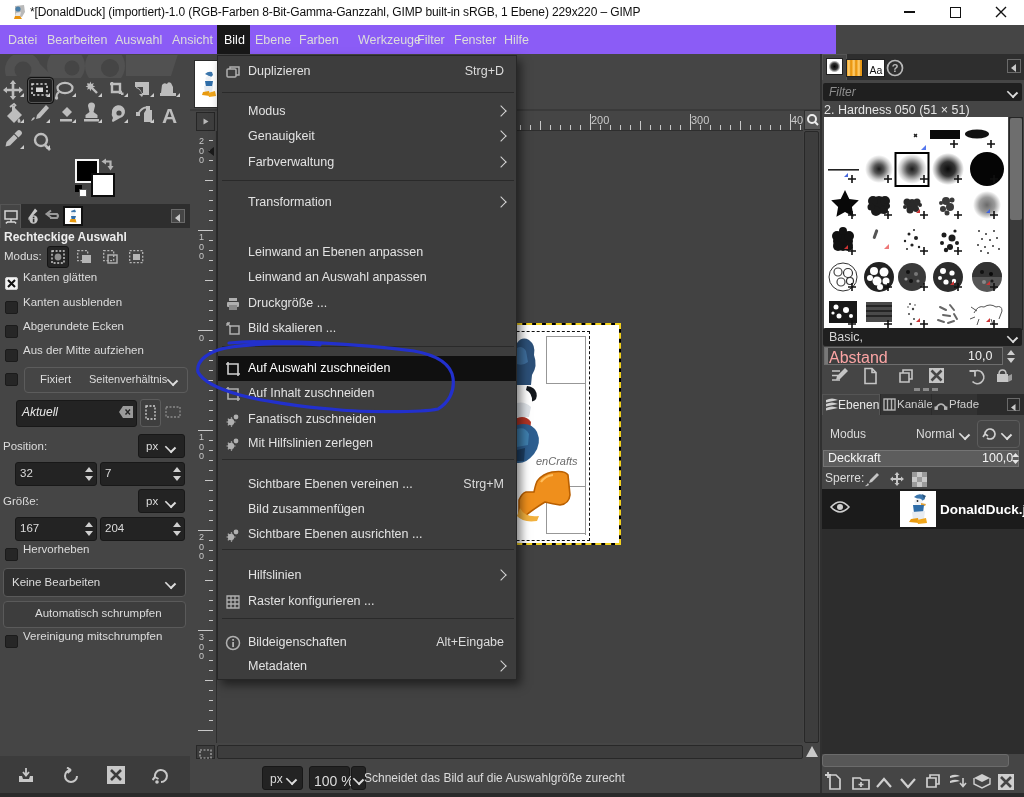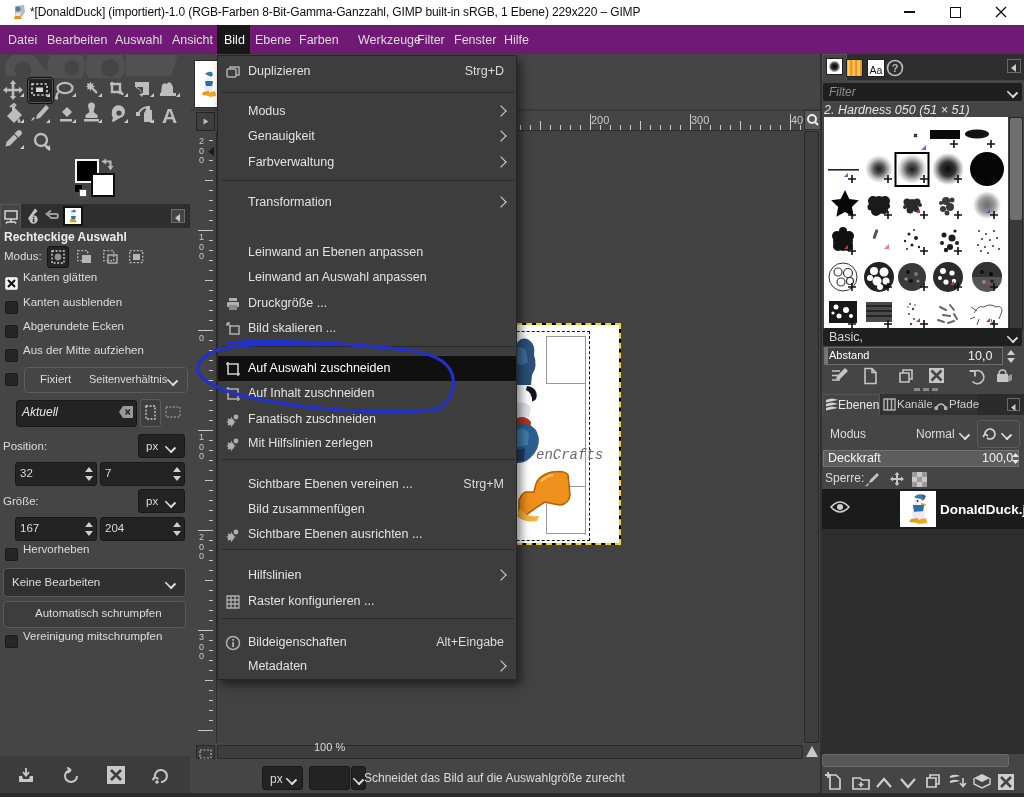--- a/index.html
+++ b/index.html
@@ -24,21 +24,21 @@
   <path d="M4 12 L9 12 L11 15 L3 15 Z" fill="#e8920f"></path>
  </svg>
  <span class="a" style="left:30px;top:5px;font-size:12px;letter-spacing:-0.12px;color:#101010;white-space:nowrap">*[DonaldDuck] (importiert)-1.0 (RGB-Farben 8-Bit-Gamma-Ganzzahl, GIMP built-in sRGB, 1 Ebene) 229x220 – GIMP</span>
  <div class="a" style="left:904px;top:11px;width:11px;height:1.6px;background:#111"></div>
  <div class="a" style="left:950px;top:7px;width:9px;height:9px;border:1.4px solid #111"></div>
  <svg class="a" style="left:995px;top:6px" width="12" height="12" viewBox="0 0 12 12">
       <path d="M1 1 L11 11 M11 1 L1 11" stroke="#111" stroke-width="1.4"></path>
     </svg>
 </div>
 
-<div class="a" style="left:0;top:25px;width:1024px;height:29px;background:#701a75">
+<div class="a" style="left:0;top:25px;width:836px;height:29px;background:#8b5cf6">
  <div class="a" style="left:217px;top:0;width:33px;height:29px;background:#181818"></div>
  <span class="a txt" style="left:8px;line-height:30px">Datei</span>
  <span class="a txt" style="left:47px;line-height:30px">Bearbeiten</span>
  <span class="a txt" style="left:115px;line-height:30px">Auswahl</span>
  <span class="a txt" style="left:172px;line-height:30px">Ansicht</span>
  <span class="a txt" style="left:224px;line-height:30px;color:#fff">Bild</span>
  <span class="a txt" style="left:255px;line-height:30px">Ebene</span>
  <span class="a txt" style="left:299px;line-height:30px">Farben</span>
  <span class="a txt" style="left:358px;line-height:30px">Werkzeuge</span>
  <span class="a txt" style="left:417px;line-height:30px">Filter</span>
@@ -364,38 +364,38 @@
    <path d="M12 88 Q21 85 26 92 L25 102 L12 103 Z" fill="#b23425"></path>
    <path d="M12 95 Q26 91 32 102 Q37 113 29 124 Q21 134 12 133 Z" fill="#2d5e8f"></path>
    <path d="M12 99 Q20 96 24 104 L23 115 L12 117 Z" fill="#3f7fae"></path>
    <path d="M12 120 L20 118 L19 131 L12 131 Z" fill="#1d3f63"></path>
    <path d="M47 142 Q60 140 63 145 L65 165 Q64 174 55 175 Q48 174 40 172 Q30 178 20 186 L14 184 L14 170 Q17 163 21 162 L29 162 Q31 152 33 150 Q38 144 47 142 Z" fill="#ef8f1c" stroke="#b95f00" stroke-width="1.6" stroke-linejoin="round"></path>
    <path d="M36 152 Q40 146 48 145" fill="none" stroke="#ffbf5e" stroke-width="2.2"></path>
    <path d="M15 178 Q20 188 34 186 L32 191 Q18 193 12 186 Z" fill="#f2b13e"></path>
   </svg>
 
   <div class="a" style="left:204px;top:200px;width:167px;height:208px;border:1.6px dashed #101010"></div>
-  <span class="a" style="left:319px;top:316px;font-family:Liberation Mono, monospace;font-style:italic;font-size:14px;color:#6a6a6a">enCrafts</span>
+  <span class="a" style="left:319px;top:324px;font-family:Liberation Sans, sans-serif;font-style:italic;font-size:11px;color:#6a6a6a">enCrafts</span>
  </div>
 
  <div class="a" style="left:27px;top:691px;width:586px;height:14px;background:#3d3d3d;border:1px solid #282828;border-radius:2px;box-sizing:border-box"></div>
  <div class="a" style="left:6px;top:691px;width:19px;height:14px;background:#3c3c3c;border:1px solid #282828;box-sizing:border-box"><svg width="17" height="12" viewBox="0 0 17 12">
         <rect x="3" y="2" width="11" height="8" fill="none" stroke="#b5b5b5" stroke-width="1.2" stroke-dasharray="2 1.5"></rect>
       </svg></div>
 
  <div class="a" style="left:614px;top:77px;width:15px;height:612px;background:#3d3d3d;border:1px solid #282828;border-radius:2px;box-sizing:border-box"></div>
  <svg class="a" style="left:615px;top:690px" width="14" height="15" viewBox="0 0 14 15">
       <path d="M7 2 L13 13 L1 13 Z" fill="#c9c9c9"></path>
     </svg>
 
  <div class="a din" style="left:72px;top:712px;width:41px;height:24px"></div>
  <span class="a txt" style="left:80px;top:718px;font-size:12px">px</span>
  <div class="chev" style="left:97px;top:720px"></div>
  <div class="a din" style="left:119px;top:712px;width:41px;height:24px"></div>
- <span class="a txt" style="left:124px;top:687px;font-size:11px">100 %</span>
+ <span class="a txt" style="left:124px;top:719px;font-size:14px">100 %</span>
  <div class="a din" style="left:161px;top:712px;width:15px;height:24px"></div>
  <div class="chev" style="left:164px;top:720px"></div>
  <span class="a txt" style="left:174px;top:717px;font-size:12px">Schneidet das Bild auf die Auswahlgröße zurecht</span>
 </div>
 
 <div class="a" style="left:820px;top:54px;width:2px;height:743px;background:#303030"></div>
 <div class="a" style="left:822px;top:54px;width:202px;height:743px;background:#454545;overflow:hidden">
 
  <div class="a" style="left:0;top:0;width:202px;height:26px;background:#2e2e2e"></div>
  <div class="a" style="left:0;top:0;width:25px;height:26px;background:#454545;border:1px solid #555;border-bottom:none;box-sizing:border-box"></div>
@@ -417,21 +417,21 @@
       <circle cx="9" cy="9" r="7.5" fill="none" stroke="#b9b9b9" stroke-width="1.7"></circle>
       <text x="5.7" y="13" font-size="11" font-weight="bold" fill="#b9b9b9">?</text>
     </svg>
  <div class="a" style="left:185px;top:5px;width:14px;height:14px;border:1px solid #6a6a6a;box-sizing:border-box"><svg width="12" height="12" viewBox="0 0 12 12">
         <path d="M8 2 L8 10 L3 6 Z" fill="#c9c9c9"></path>
       </svg></div>
 
  <div class="a" style="left:1px;top:29px;width:199px;height:18px;background:#1f1f1f;border-radius:2px"></div>
  <span class="a" style="left:7px;top:31px;font-size:12px;font-style:italic;color:#8e8e8e">Filter</span>
  <div class="chev" style="left:186px;top:33px"></div>
- <span class="a" style="left:2px;top:49px;font-size:12.5px;font-style:italic;color:#e4e4e4;white-space:nowrap">2. Hardness 050 (51 × 51)</span>
+ <span class="a" style="left:2px;top:49px;font-size:12.5px;color:#e4e4e4;white-space:nowrap">2. Hardness 050 (51 × 51)</span>
 
  <svg class="a" style="left:2px;top:63px" width="184" height="213" viewBox="0 0 184 213">
   <rect width="184" height="213" fill="#ffffff"></rect>
 
   <path d="M90 17 l3 3 m0 -3 l-3 3" stroke="#222" stroke-width="1.2"></path>
   <circle cx="91.5" cy="18.5" r="1.2" fill="#333"></circle>
   <rect x="106" y="13" width="30" height="9" fill="#090909"></rect>
   <ellipse cx="153" cy="17" rx="12" ry="4.5" fill="#111"></ellipse>
 
   <rect x="4" y="52" width="31" height="1.6" fill="#222"></rect>
@@ -637,21 +637,21 @@
 
  <div class="a" style="left:187px;top:63px;width:14px;height:213px;background:#3a3a3a;border:1px solid #262626;box-sizing:border-box"></div>
  <div class="a" style="left:188px;top:64px;width:12px;height:102px;background:#6e6e6e;border-radius:2px"></div>
 
  <div class="a" style="left:1px;top:274px;width:199px;height:18px;background:#1f1f1f;border-radius:2px"></div>
  <span class="a" style="left:7px;top:276px;font-size:12.5px;color:#d5d5d5">Basic,</span>
  <div class="chev" style="left:186px;top:278px"></div>
 
  <div class="a" style="left:2px;top:293px;width:179px;height:18px;background:#3e3e3e;border:1px solid #6e6e6e;box-sizing:border-box"></div>
  <div class="a" style="left:3px;top:294px;width:3px;height:16px;background:#777"></div>
- <span class="a" style="left:7px;top:295px;font-size:11px;color:#ffffff">Abstand</span>
+ <span class="a" style="left:7px;top:295px;font-size:16px;color:#fca5a5">Abstand</span>
  <span class="a" style="left:146px;top:295px;font-size:12.5px;color:#f0f0f0">10,0</span>
  <svg class="a" style="left:183px;top:294px" width="12" height="17" viewBox="0 0 12 17">
       <path d="M2 7 L6 2 L10 7 Z M2 10 L6 15 L10 10 Z" fill="#cfcfcf"></path>
     </svg>
   <svg class="a" style="left:8px;top:311px" width="186" height="22" viewBox="0 0 186 22">
   <g stroke="#c5c5c5" stroke-width="1.6" fill="none">
    <path d="M2 6 h8 M2 10.5 h6 M2 15 h8"></path>
         <path d="M15 3 l3 3 -8 8 -4 1 1-4 z" fill="#c5c5c5" stroke="none"></path>
    <path d="M35 3.5 h7 l4 4 v11 h-11 z M42 3.5 v4 h4"></path>
    <path d="M70 8 h9 v9 h-9 z M73 8 v-3 h9 v9 h-3"></path>

